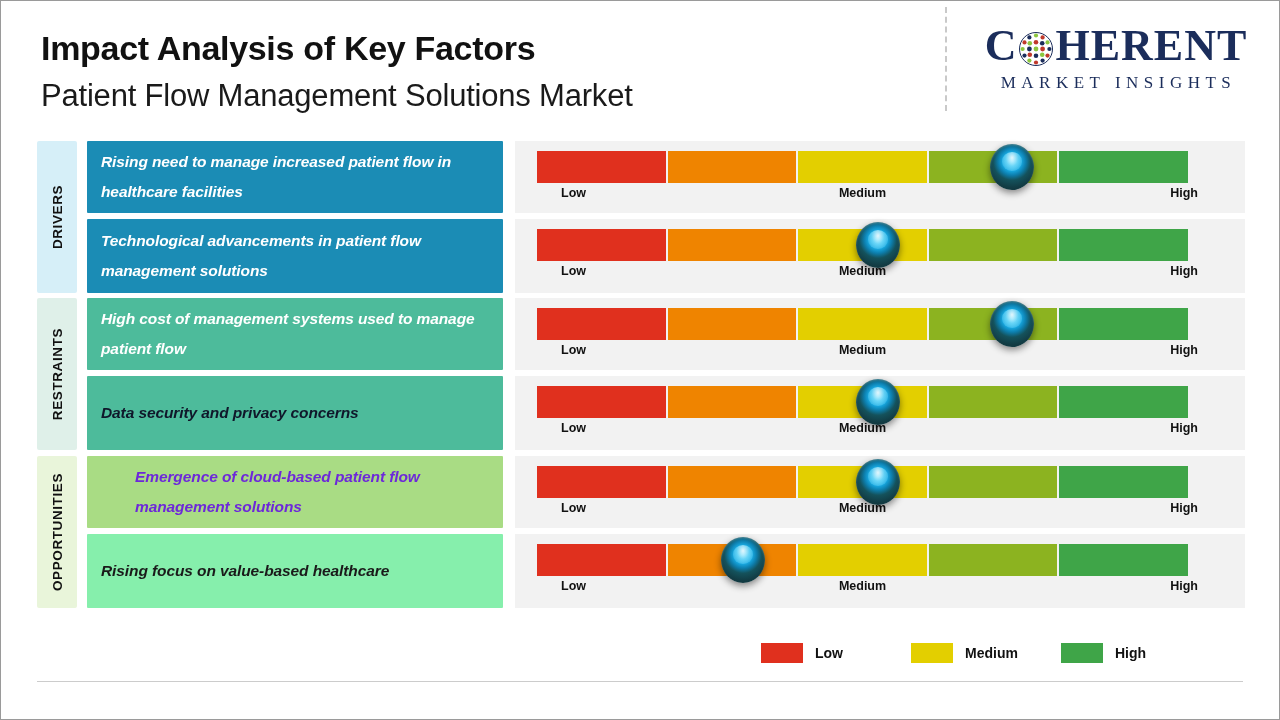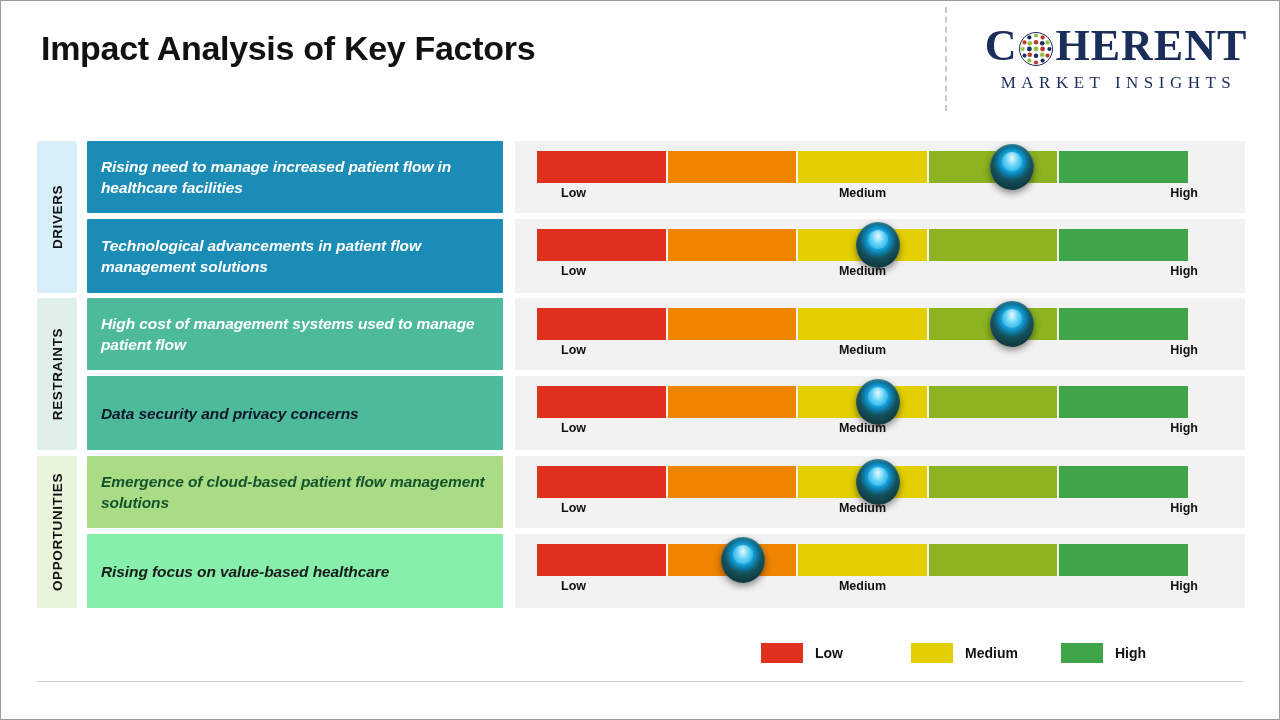--- a/index.html
+++ b/index.html
@@ -123,21 +123,21 @@
     box-sizing: border-box;
     padding: 0 14px;
     display: flex;
     align-items: center;
     border-radius: 1px;
   }
   .factor-text {
     font-size: 15.5px;
     font-weight: bold;
     font-style: italic;
-    line-height: 21px;
+    line-height: 30px;
     letter-spacing: -0.1px;
   }
 
   
   .gauge-row {
     position: absolute;
     left: 514px;
     width: 730px;
     background: #f2f2f2;
     box-sizing: border-box;
@@ -241,20 +241,21 @@
   }
 </style>
 </head>
 <body>
 
 <div id="page">
 
   <div id="header">
     <div id="title-block">
       <div id="title-main">Impact Analysis of Key Factors</div>
+      <div id="title-sub">Patient Flow Management Solutions Market</div>
     </div>
 
     <div id="logo-divider"></div>
 
     <div id="logo-block">
       <div id="logo-word">
         <span>C</span>
         <span id="logo-globe">
           <svg width="36" height="36" viewBox="0 0 36 36" aria-hidden="true">
             <circle cx="18" cy="18" r="16.5" fill="none" stroke="#1b2d5b" stroke-width="1"></circle>
@@ -308,21 +309,21 @@
       <span class="factor-text" style="color:#ffffff;">High cost of management systems used to manage patient flow</span>
     </div>
     <div class="factor-card" style="top:239px; height:74px; background:#4dbb9b;">
       <span class="factor-text" style="color:#0f172a;">Data security and privacy concerns</span>
     </div>
 
     <div class="cat-strip" style="top:319px; height:152px; background:#e9f5da;">
       <span class="cat-strip-label">OPPORTUNITIES</span>
     </div>
     <div class="factor-card" style="top:319px; height:72px; background:#a9dc84;">
-      <span class="factor-text" style="color:#14532d;">Emergence of cloud-based patient flow management solutions</span>
+      <span class="factor-text" style="color:#6d28d9;margin-left:34px;">Emergence of cloud-based patient flow management solutions</span>
     </div>
     <div class="factor-card" style="top:397px; height:74px; background:#86efac;">
       <span class="factor-text" style="color:#1a1a1a;">Rising focus on value-based healthcare</span>
     </div>
 
     <div class="gauge-row" style="top:4px; height:72px;">
       <div class="gauge-track">
         <div class="gauge-seg" style="background:#e0301e;"></div>
         <div class="gauge-seg" style="background:#ef8400;"></div>
         <div class="gauge-seg" style="background:#e3cf00;"></div>

